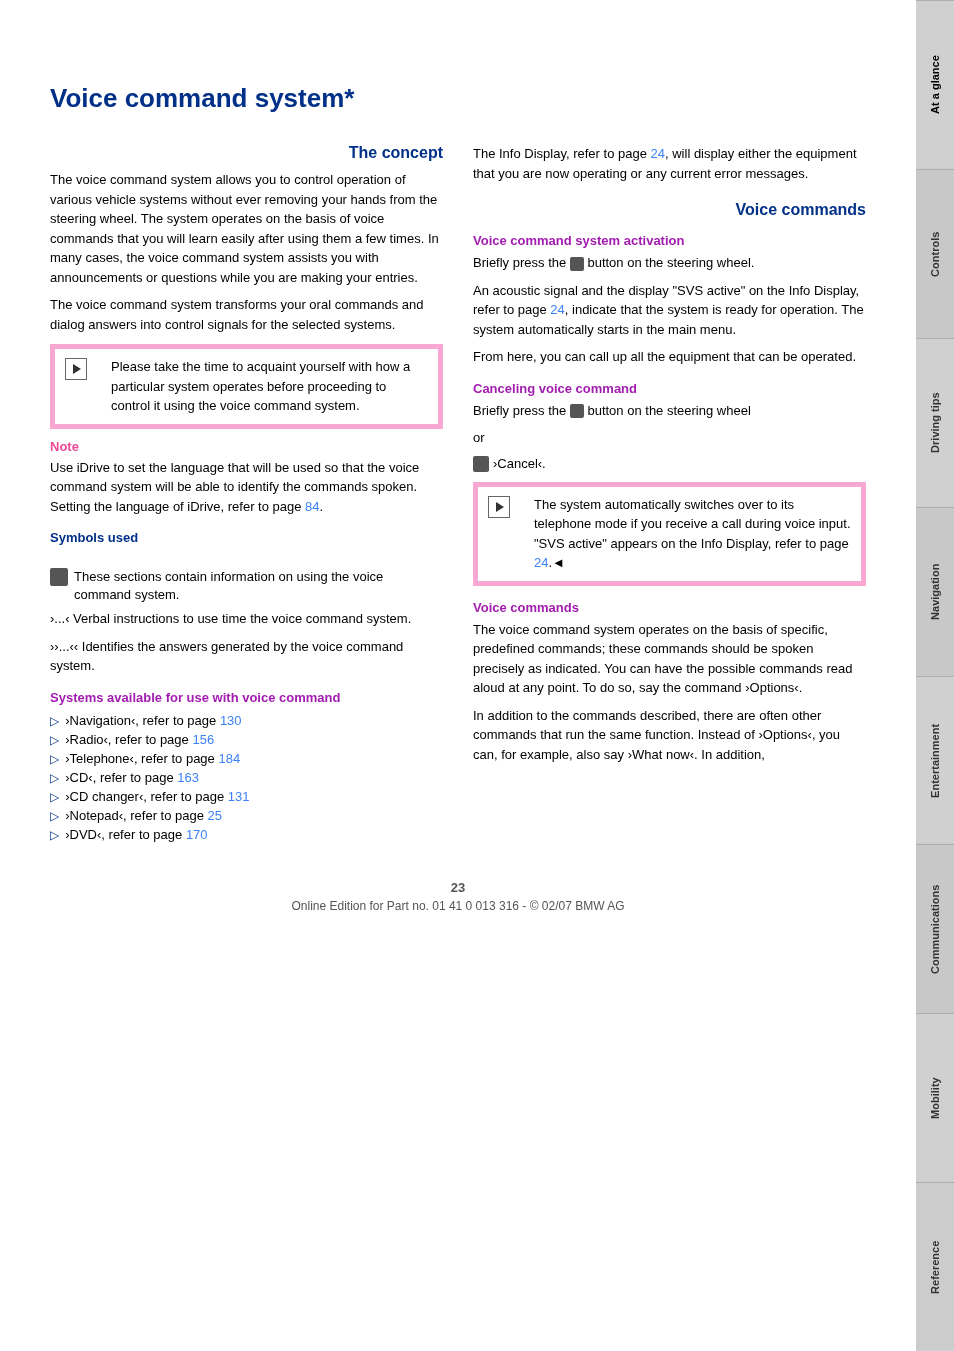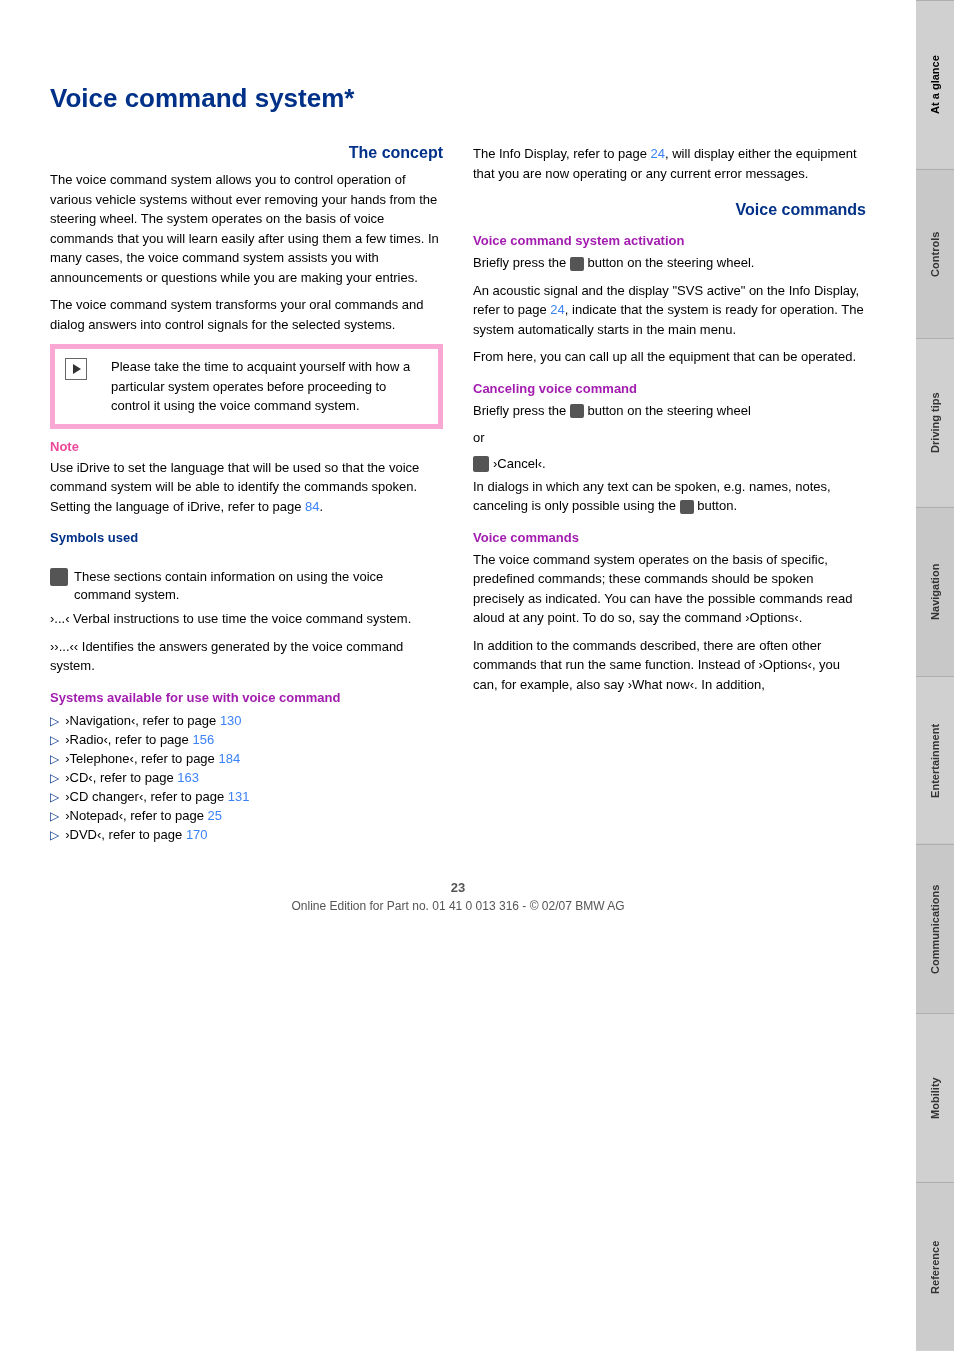--- a/index.html
+++ b/index.html
@@ -318,23 +318,26 @@
         </div>
 
         <div style="margin-top:14px;">
           <div class="subsection-heading">Canceling voice command</div>
           <p>Briefly press the <span class="voice-indicator" style="width:14px;height:14px;vertical-align:middle;background:#555;border-radius:2px;display:inline-block;"></span> button on the steering wheel</p>
           <p>or</p>
           <div class="cancel-row">
             <div class="inline-mic" style="background:#555;width:16px;height:16px;border-radius:2px;display:inline-block;"></div>
             <span>›Cancel‹.</span>
           </div>
-          <p>In dialogs in which any text can be spoken, e.g. names, notes, canceling is only possible using the <span class="voice-indicator" style="width:14px;height:14px;vertical-align:middle;background:#555;border-radius:2px;display:inline-block;"></span> button.</p>
-        </div>
-
+        </div>
+
+        <div class="note-box" style="margin-top:10px;">
+          <div class="play-icon"></div>
+          <p style="margin:0;">The system automatically switches over to its telephone mode if you receive a call during voice input. "SVS active" appears on the Info Display, refer to page <span class="link-num">24</span>.◄</p>
+        </div>
 
         <div style="margin-top:14px;">
           <div class="subsection-heading">Voice commands</div>
           <p>The voice command system operates on the basis of specific, predefined commands; these commands should be spoken precisely as indicated. You can have the possible commands read aloud at any point. To do so, say the command ›Options‹.</p>
           <p>In addition to the commands described, there are often other commands that run the same function. Instead of ›Options‹, you can, for example, also say ›What now‹. In addition,</p>
         </div>
       </div>
     </div>
 
     <div class="page-footer">

